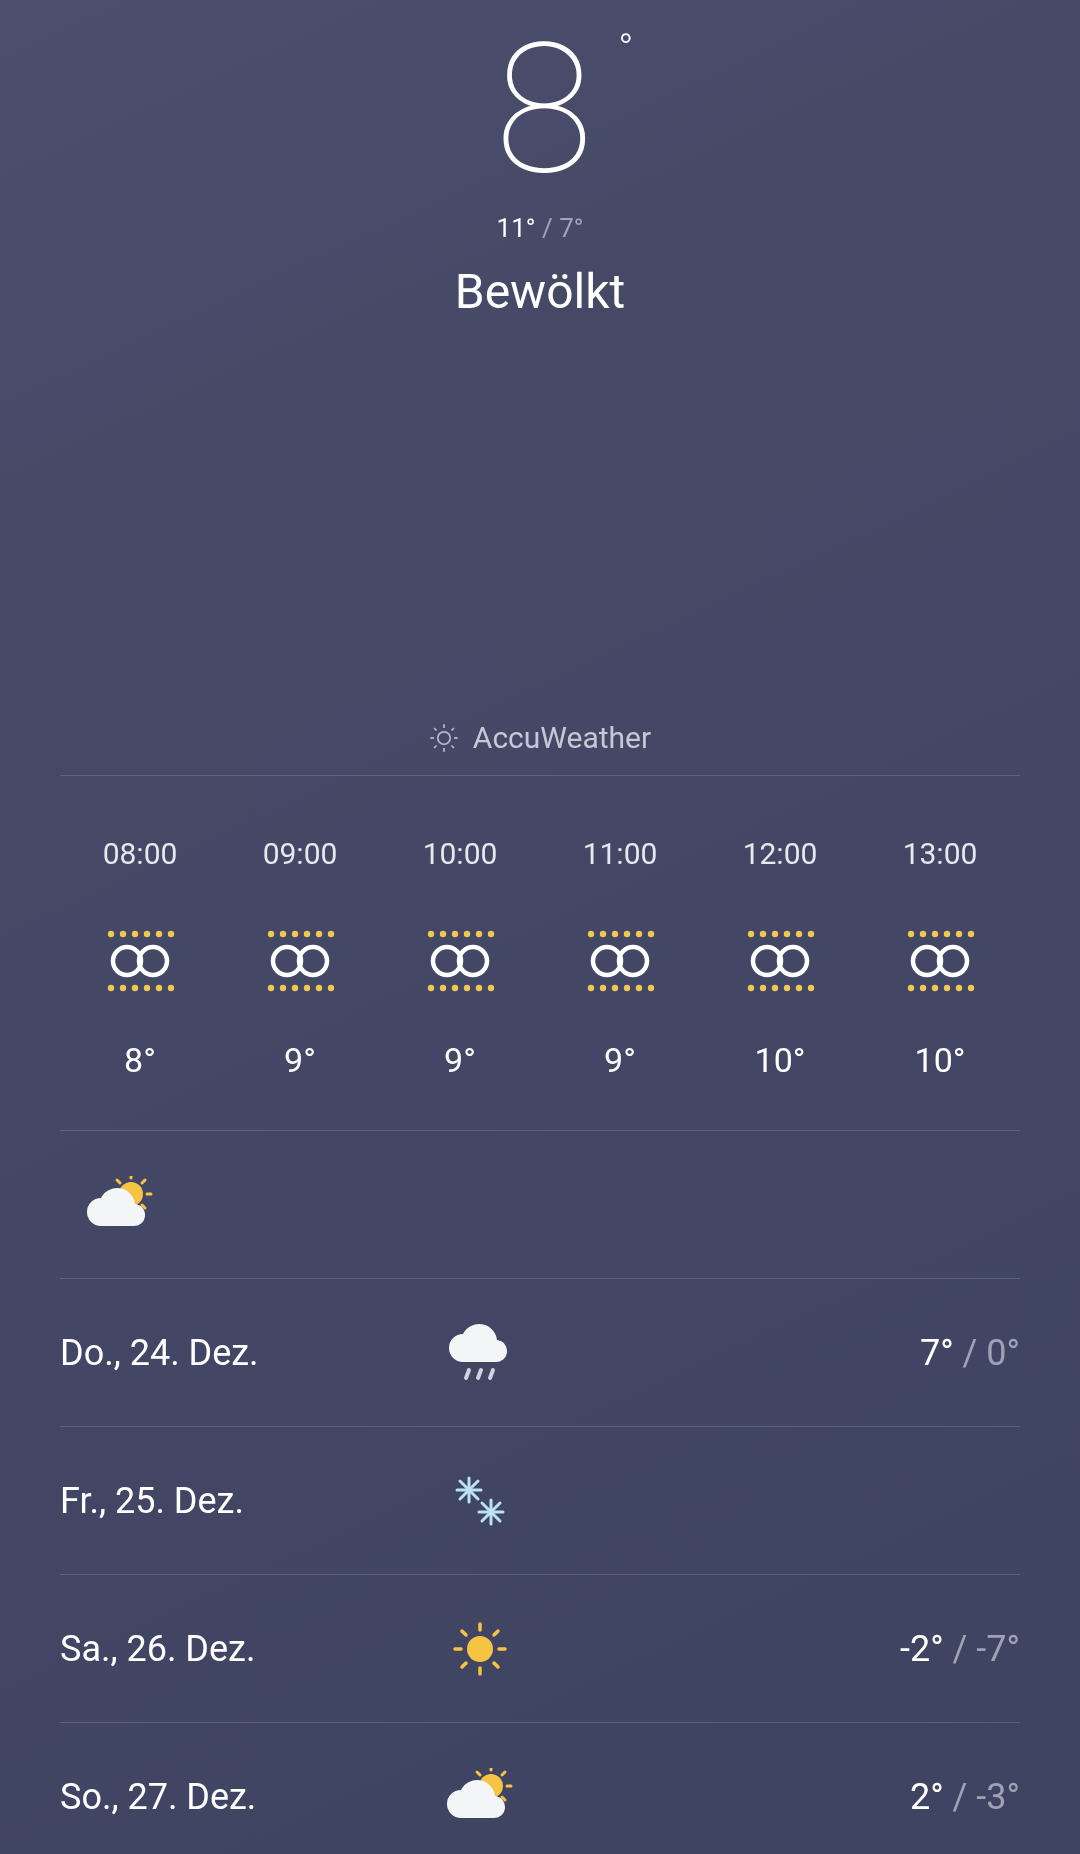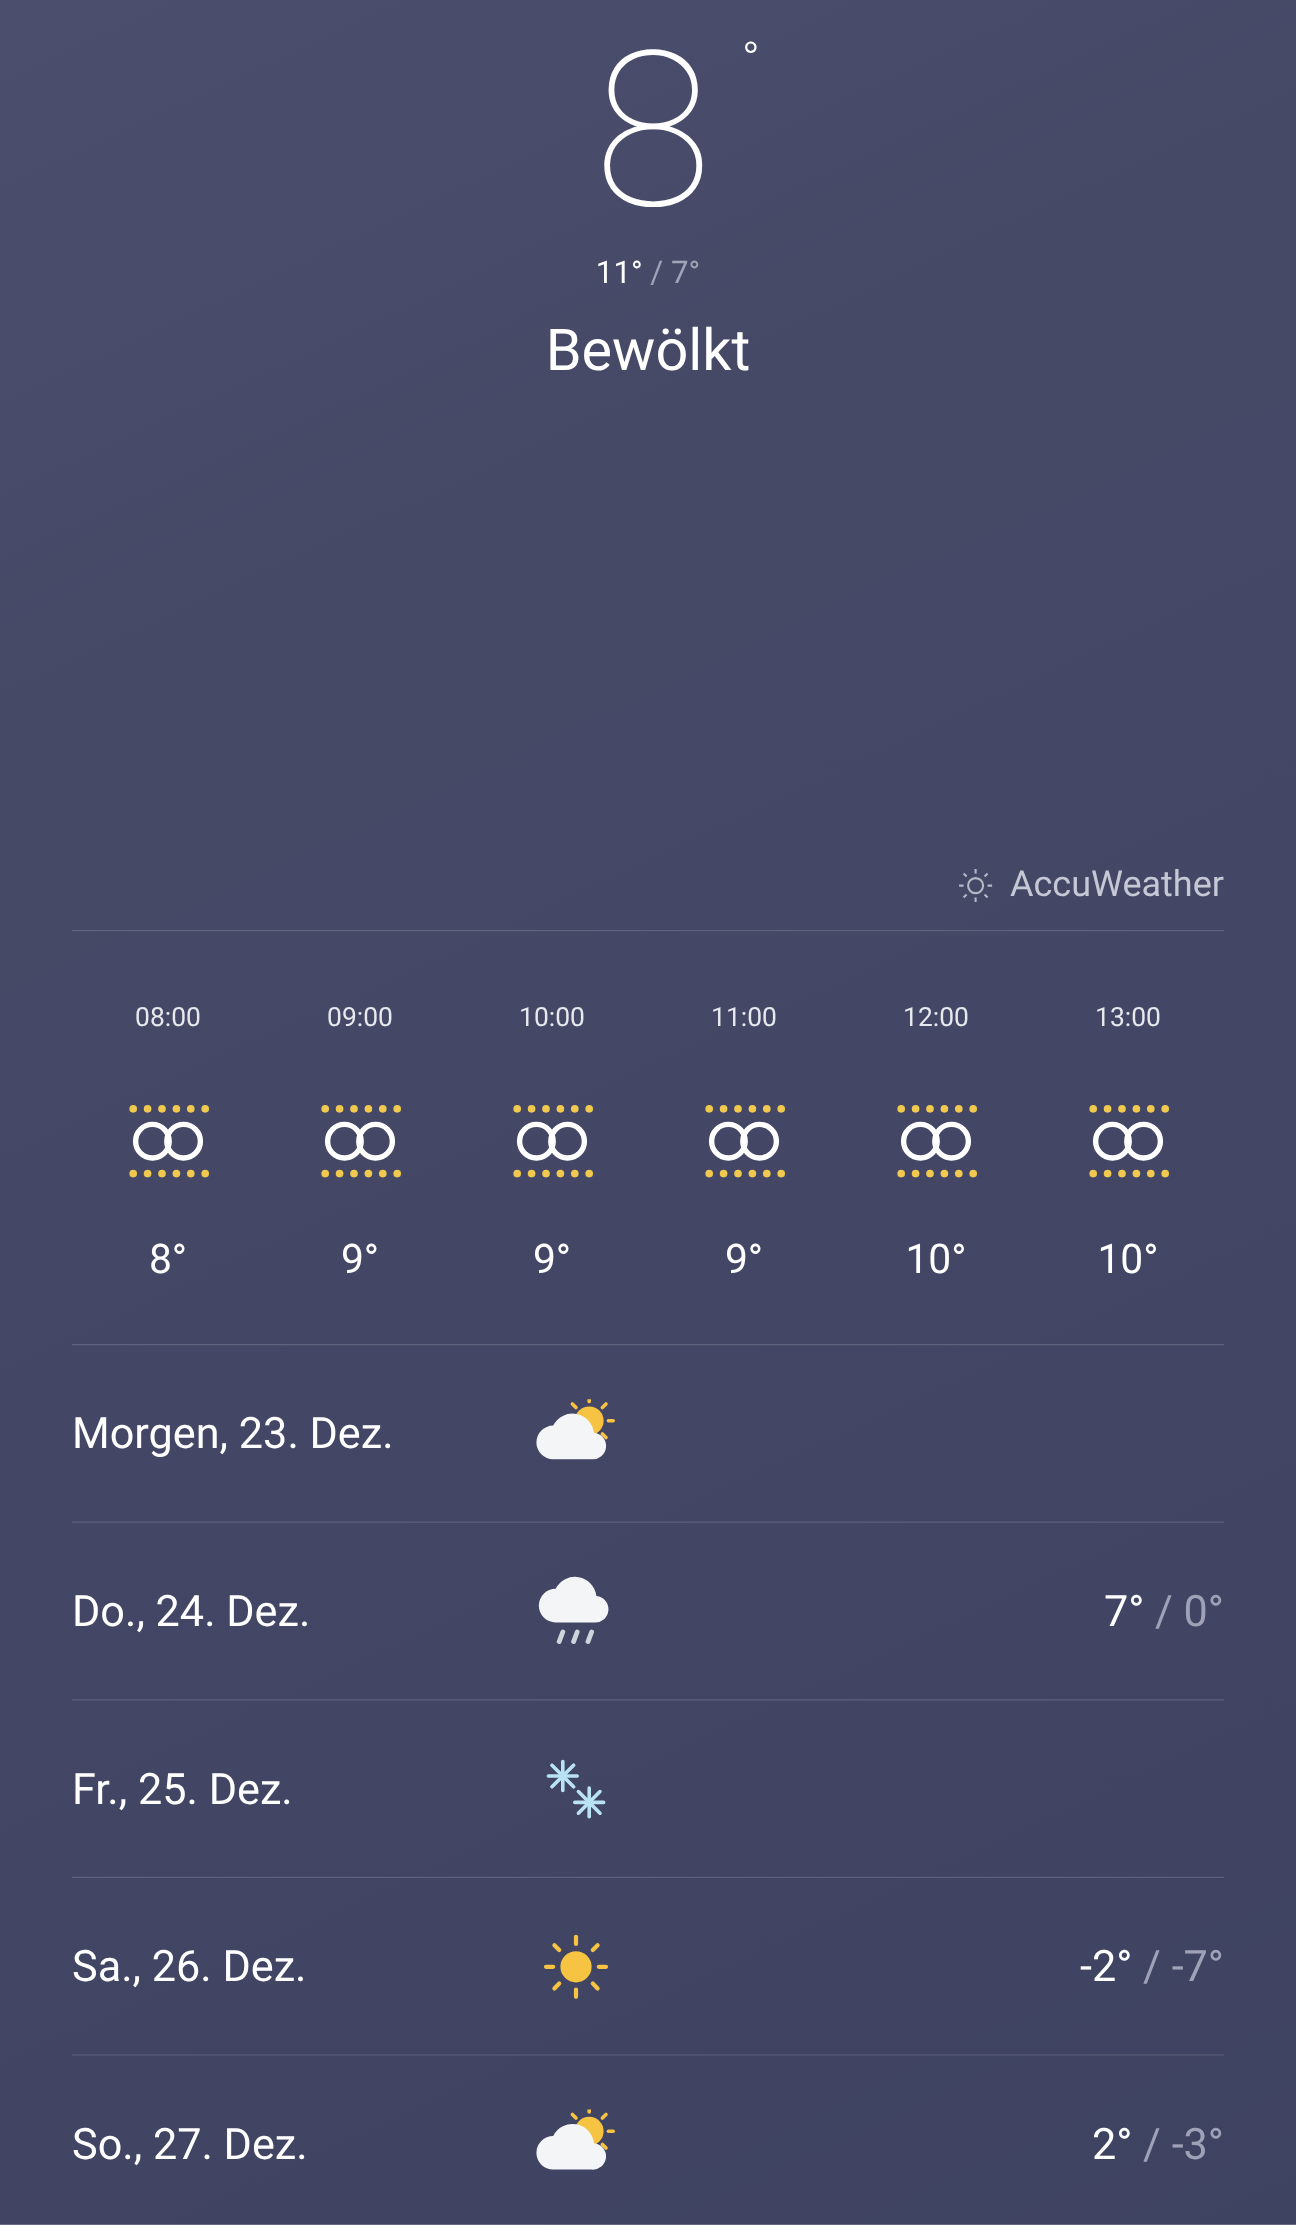--- a/index.html
+++ b/index.html
@@ -18,36 +18,36 @@
       letter-spacing: -8px;
     }
     .current-temp .deg {
       position: absolute; top: 10px; right: -40px; font-size: 40px; font-weight: 300;
     }
     .high-low { font-size: 26px; margin-top: 13px; color: #ffffff; }
     .high-low .sep, .high-low .low { color: #a1a3b6; }
     .condition { font-size: 48px; margin-top: 20px; }
 
     .provider-row {
-      display: flex; justify-content: flex-end; align-items: center;
+      display: flex; justify-content: center; align-items: center;
       padding: 0 60px 20px 60px; margin-top: 400px;
       color: #b7b8c7; font-size: 26px;
     }
     .provider-left { display: flex; align-items: center; gap: 14px; color: #c7c8d6; font-size: 30px; }
     .divider { height: 1px; background: rgba(255,255,255,0.15); margin: 0 60px; }
 
     .hourly {
       display: flex; padding: 60px 60px 50px 60px; gap: 0;
       justify-content: space-between;
     }
     .hour-col {
       display: flex; flex-direction: column; align-items: center;
       width: 160px;
     }
-    .hour-time { font-size: 22px; color: #e8e8ef; }
+    .hour-time { font-size: 30px; color: #e8e8ef; }
     .hour-icon { margin: 55px 0 40px 0; }
     .hour-temp { font-size: 34px; color: #ffffff; }
 
     .daily { padding: 0 60px; }
     .day-row {
       display: flex; align-items: center; height: 148px;
       border-top: 1px solid rgba(255,255,255,0.15);
     }
     .day-label { flex: 0 0 360px; font-size: 36px; }
     .day-icon  { flex: 0 0 120px; display: flex; justify-content: center; }
@@ -246,21 +246,20 @@
             <circle cx="58" cy="62" r="3.2"></circle>
             <circle cx="70" cy="62" r="3.2"></circle>
     </g>
   </svg></div>
       <div class="hour-temp">10°</div>
     </div>
   </div>
 
 <div class="daily" id="daily">
     <div class="day-row">
-      <div class="day-label">Morgen, 23. Dez.</div>
       <div class="day-icon">
         <svg width="70" height="58" viewBox="0 0 70 58">
     <circle cx="46" cy="18" r="12" fill="#f6c343"></circle>
     <g stroke="#f6c343" stroke-width="3" stroke-linecap="round">
       <line x1="46" y1="2" x2="46" y2="-2"></line>
             <line x1="62" y1="18" x2="66" y2="18"></line>
       <line x1="57" y1="7" x2="60" y2="4"></line>
             <line x1="57" y1="29" x2="60" y2="32"></line>
       <line x1="35" y1="7" x2="32" y2="4"></line>
     </g>

